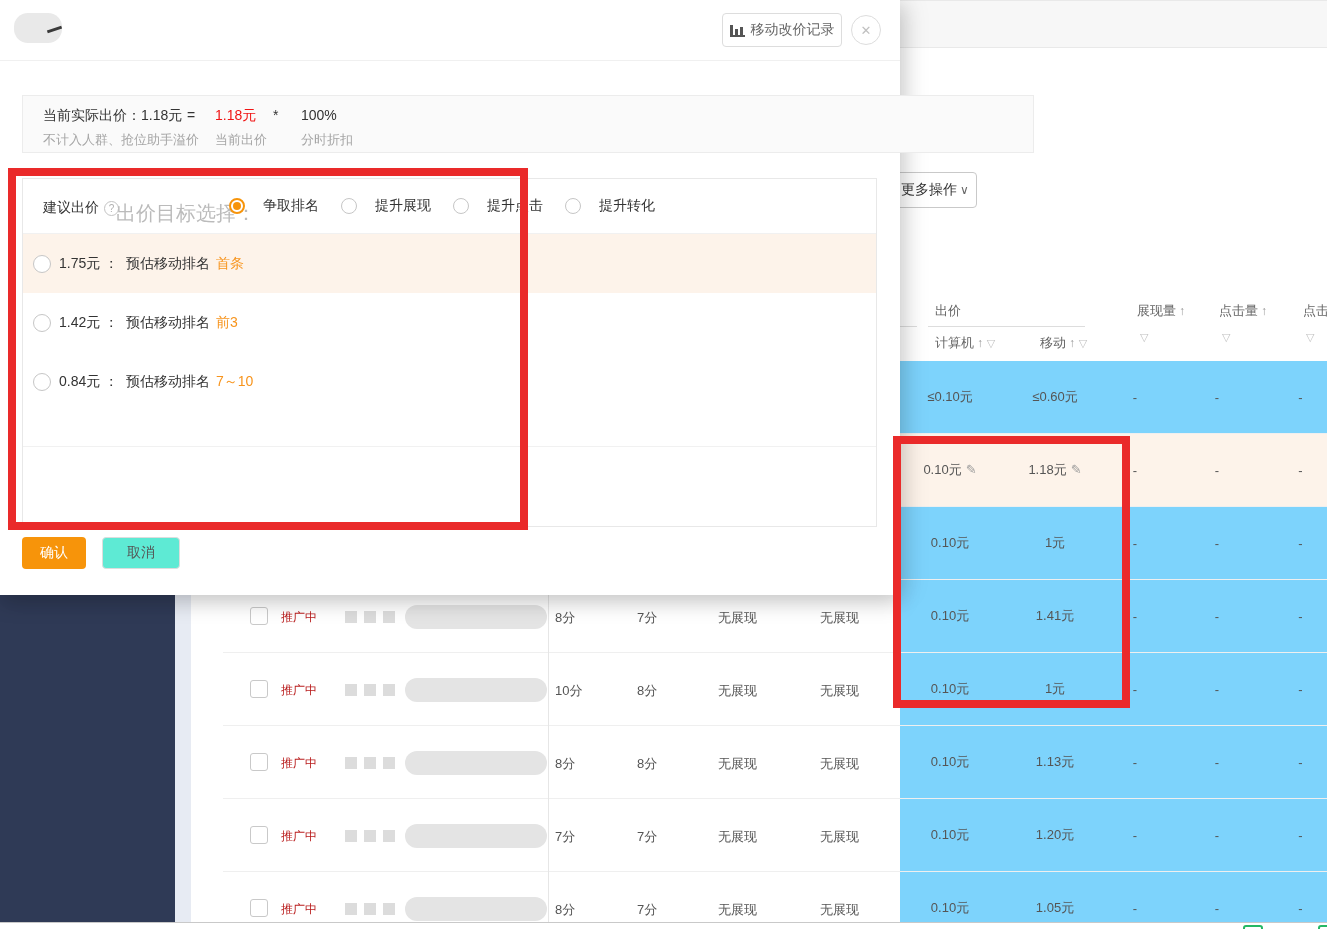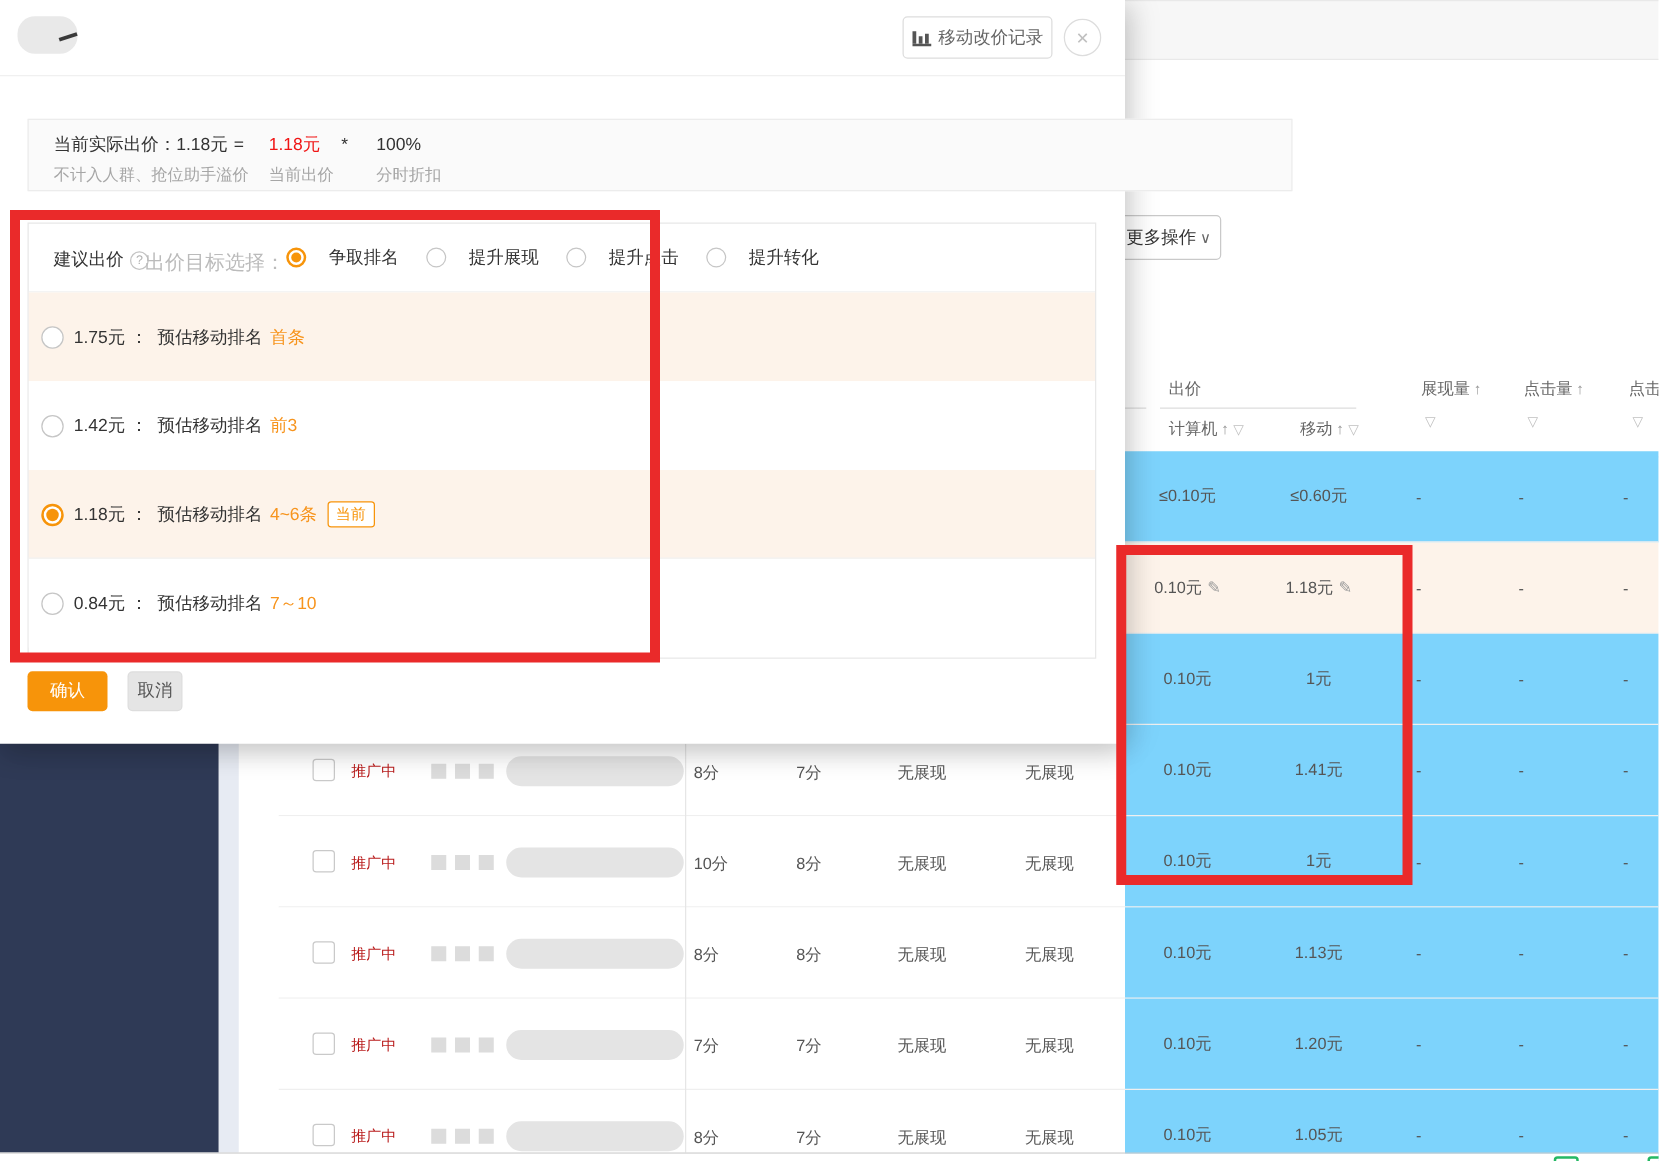--- a/index.html
+++ b/index.html
@@ -77,48 +77,48 @@
   .sum-r1 { top:11px; font-size:14px; color:#333; }
   .sum-r2 { top:35px; font-size:13px; color:#a6a6a6; }
   .sx1 { left:20px; } .sx2 { left:164px; } .sx3 { left:192px; } .sx4 { left:250px; } .sx5 { left:278px; }
   .red-price { color:#f01414; }
 
   .panel { left:22px; top:178px; width:855px; height:349px; border:1px solid #e8e8e8; background:#fff; }
   .target-row { position:absolute; left:0; top:0; width:100%; height:55px; border-bottom:1px solid #f1f1f1; }
   .sug-title { position:absolute; left:20px; top:20px; color:#333; font-size:14px; display:flex; align-items:center; gap:5px; }
   .help { width:15px; height:15px; border:1px solid #c3c3c3; border-radius:50%; color:#b0b0b0;
     font-size:10px; display:inline-flex; align-items:center; justify-content:center; cursor:pointer; }
-  .target-label { position:absolute; left:93px; top:21px; color:#bbb; font-size:16px; }
+  .target-label { position:absolute; left:93px; top:21px; color:#bbb; font-size:20px; }
   .targets { position:absolute; left:206px; top:18px; display:flex; }
   .target-item { display:flex; align-items:center; gap:18px; margin-right:34px; width:78px; cursor:pointer; }
   .target-item .lbl { color:#333; font-size:14px; white-space:nowrap; }
 
   .radio { width:16px; height:16px; border:1px solid #c6c6c6; border-radius:50%;
     background:#fff; display:inline-block; position:relative; flex:none; cursor:pointer; }
   .radio.checked { border:2px solid #f7940a; }
   .radio.checked::after { content:""; position:absolute; inset:2px; background:#f7940a; border-radius:50%; }
 
   .opts { position:absolute; left:0; top:55px; width:100%; }
-  .opt-row { position:relative; height:71px; display:flex; align-items:center; padding-left:10px; cursor:pointer; background:#fff; }
+  .opt-row { position:relative; height:59px; display:flex; align-items:center; padding-left:10px; cursor:pointer; background:#fff; }
   .opt-row.hl { background:#fdf3ea; }
   .opt-row .radio { width:18px; height:18px; }
   .opt-text { margin-left:8px; color:#333; font-size:14px; }
   .opt-rank { color:#f7941d; font-size:14px; margin-left:6px; }
   .badge { display:inline-block; border:1px solid #f7940a; color:#f7940a; border-radius:3px;
     padding:1px 6px; font-size:12px; margin-left:8px; background:#fff; }
   .custom-sep { position:absolute; left:0; top:267px; width:100%; height:1px; background:#f1f1f1; }
   .custom-row { position:absolute; left:0; top:267px; width:100%; height:82px; display:flex; align-items:center; padding-left:10px; }
   .custom-label { margin-left:8px; color:#333; font-size:14px; }
   .custom-input { margin-left:22px; width:88px; height:34px; border:1px solid #c9c9c9;
     border-radius:4px; background:#fff; font-size:14px; padding:0 8px; outline:none; }
   .custom-unit { margin-left:16px; color:#333; font-size:14px; }
 
   .confirm-btn { left:22px; top:537px; width:64px; height:32px; background:#f7940a; color:#fff;
     border:none; border-radius:4px; font-size:14px; cursor:pointer; font-family:inherit; }
-  .cancel-btn { left:102px; top:537px; width:44px; height:32px; background:#e5e5e5; color:#555;
+  .cancel-btn { left:102px; top:537px; width:78px; height:32px; background:#5eead4; color:#555;
     border:1px solid #ddd; border-radius:4px; font-size:14px; cursor:pointer; font-family:inherit; }
 
   
   .anno { border:8px solid #ea2a2a; z-index:50; pointer-events:none; }
   .anno1 { left:8px; top:168px; width:520px; height:362px; }
   .anno2 { left:893px; top:436px; width:237px; height:272px; }
 
   
   .bars-icon { position:relative; width:15px; height:13px; flex:none; }
   .bars-icon i { position:absolute; bottom:2px; background:#555; width:3px; }
@@ -376,26 +376,20 @@
 
           </div>
 
           <div class="opt-row">
             <span class="radio"></span>
             <span class="opt-text"><span>1.42元</span> <span>：</span>&nbsp; <span>预估移动排名</span></span>
             <span class="opt-rank">前3</span>
 
           </div>
 
-          <div class="opt-row hl">
-            <span class="radio checked"></span>
-            <span class="opt-text"><span>1.18元</span> <span>：</span>&nbsp; <span>预估移动排名</span></span>
-            <span class="opt-rank">4~6条</span>
-            <span class="badge">当前</span>
-          </div>
 
           <div class="opt-row">
             <span class="radio"></span>
             <span class="opt-text"><span>0.84元</span> <span>：</span>&nbsp; <span>预估移动排名</span></span>
             <span class="opt-rank">7～10</span>
 
           </div>
 
       </div>
 

